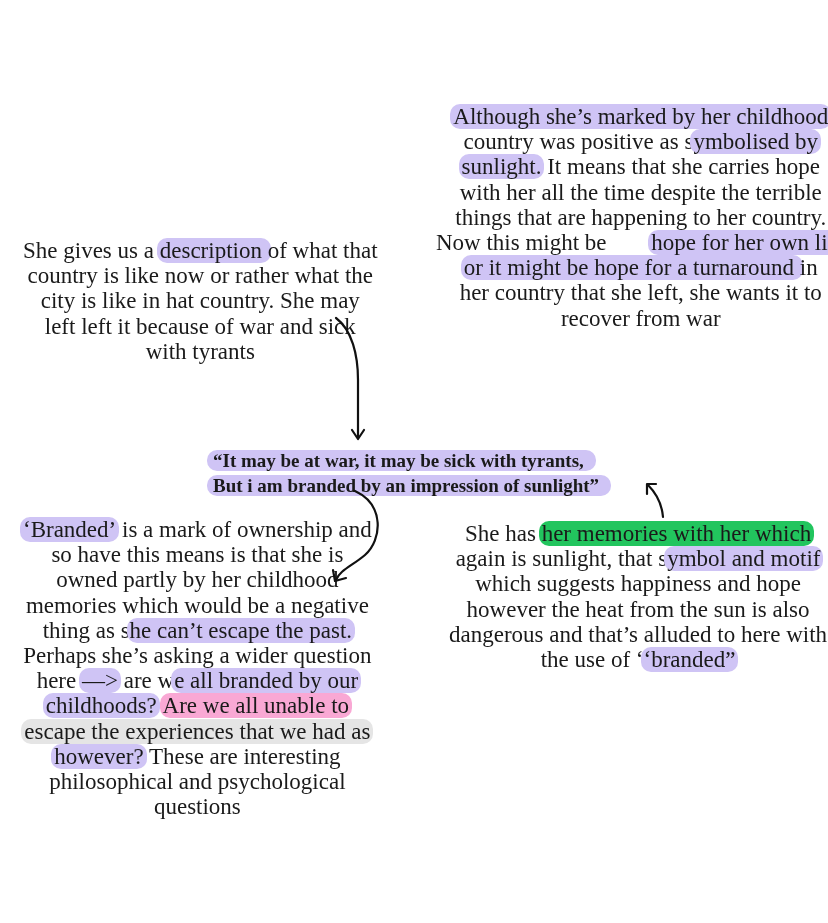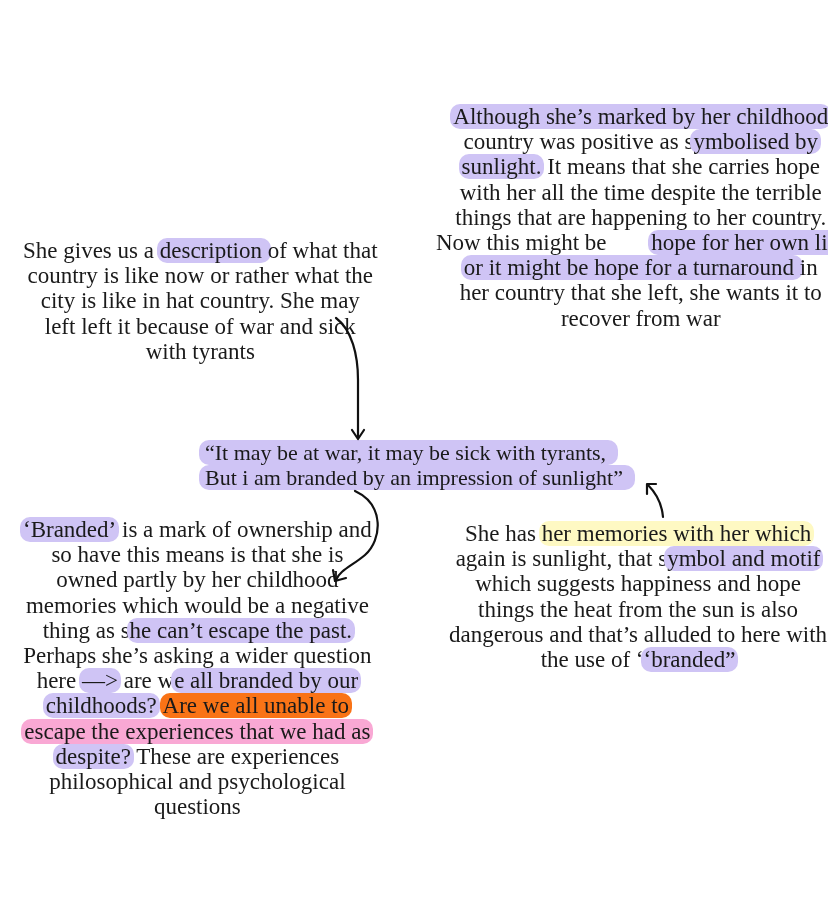--- a/index.html
+++ b/index.html
@@ -1,22 +1,22 @@
 <!DOCTYPE html>
 <html><head>
 <meta charset="utf-8">
 <style>
   html, body { margin: 0; padding: 0; background: #ffffff; }
   body { width: 828px; height: 923px; position: relative; overflow: hidden;
          font-family: "Liberation Serif", "DejaVu Serif", serif; color: #1a1a1a; }
   .note { position: absolute; font-size: 23px; line-height: 25.2px; margin: 0; text-align: center; }
   .hl { background: #cfc4f5; border-radius: 10px; padding: 0 3px; margin: 0 -3px;
         -webkit-box-decoration-break: clone; box-decoration-break: clone; }
-  .quote { position: absolute; font-weight: normal; font-size: 22px; line-height: 25px;
-           left: 205px; top: 440px; margin: 0; white-space: nowrap; }
+  .quote { position: absolute; font-weight: bold; font-size: 19px; line-height: 25px;
+           left: 205px; top: 440px; margin: 8px; white-space: nowrap; }
   .quote .hl { padding: 0 12px 0 6px; margin: 0 -12px 0 -6px; }
   svg.arrows { position: absolute; left: 0; top: 0; pointer-events: none; }
   .line { display: block; white-space: nowrap; }
 </style>
 </head>
 <body>
 
 <div class="note" style="left:436px; top:104px;">
     <span class="line"><span class="hl" style="background: rgb(207, 196, 245);">Although she’s marked by her childhood</span></span>
     <span class="line"><span>country was positive as s</span><span class="hl" style="background: rgb(207, 196, 245);">ymbolised by</span></span>
@@ -42,31 +42,31 @@
 </div>
 
 <div class="note" style="left:23px; top:517px;">
     <span class="line"><span class="hl" style="background: rgb(207, 196, 245);">‘Branded’</span><span> is a mark of ownership and</span></span>
     <span class="line"><span>so have this means is that she is</span></span>
     <span class="line"><span>owned partly by her childhood</span></span>
     <span class="line"><span>memories which would be a negative</span></span>
     <span class="line"><span>thing as s</span><span class="hl" style="background: rgb(207, 196, 245); margin-top: 20px;">he can’t escape the past.</span></span>
     <span class="line"><span>Perhaps she’s asking a wider question</span></span>
     <span class="line"><span>here </span><span class="hl" style="background: rgb(207, 196, 245);">—&gt;</span><span> are w</span><span class="hl" style="background: rgb(207, 196, 245);">e all branded by our</span></span>
-    <span class="line"><span class="hl" style="background: rgb(207, 196, 245);">childhoods?</span><span> </span><span class="hl" style="background: #f97316;">Are we all unable to</span></span>
-    <span class="line"><span class="hl" style="background: #f9a8d4;">escape the experiences that we had as</span></span>
-    <span class="line"><span class="hl" style="background: rgb(207, 196, 245);">despite?</span><span> These are experiences</span></span>
+    <span class="line"><span class="hl" style="background: rgb(207, 196, 245);">childhoods?</span><span> </span><span class="hl" style="background: #f9a8d4;">Are we all unable to</span></span>
+    <span class="line"><span class="hl" style="background: #e5e5e5;">escape the experiences that we had as</span></span>
+    <span class="line"><span class="hl" style="background: rgb(207, 196, 245);">however?</span><span> These are interesting</span></span>
     <span class="line"><span>philosophical and psychological</span></span>
     <span class="line"><span>questions</span></span>
   </div>
 <div class="note" style="left:449px; top:521px;">
-    <span class="line"><span>She has </span><span class="hl" style="background: #fef9c3;">her memories with her which</span></span>
+    <span class="line"><span>She has </span><span class="hl" style="background: #22c55e;">her memories with her which</span></span>
     <span class="line"><span>again is sunlight, that s</span><span class="hl" style="background: rgb(207, 196, 245);">ymbol and motif</span></span>
     <span class="line"><span>which suggests happiness and hope</span></span>
-    <span class="line"><span>things the heat from the sun is also</span></span>
+    <span class="line"><span>however the heat from the sun is also</span></span>
     <span class="line"><span>dangerous and that’s alluded to here with</span></span>
     <span class="line"><span>the use of ‘</span><span class="hl" style="background: rgb(207, 196, 245);">‘branded”</span></span>
   </div>
 
 <svg class="arrows" width="828" height="923">
   <g fill="none" stroke="#111" stroke-width="2.2" stroke-linecap="round" stroke-linejoin="round">
     <g>
       <path d="M336 318 C 352 330, 358 355, 358 380 L 358 438"></path>
       <path d="M352 430 L 358 439 L 364 430"></path>
     </g>

